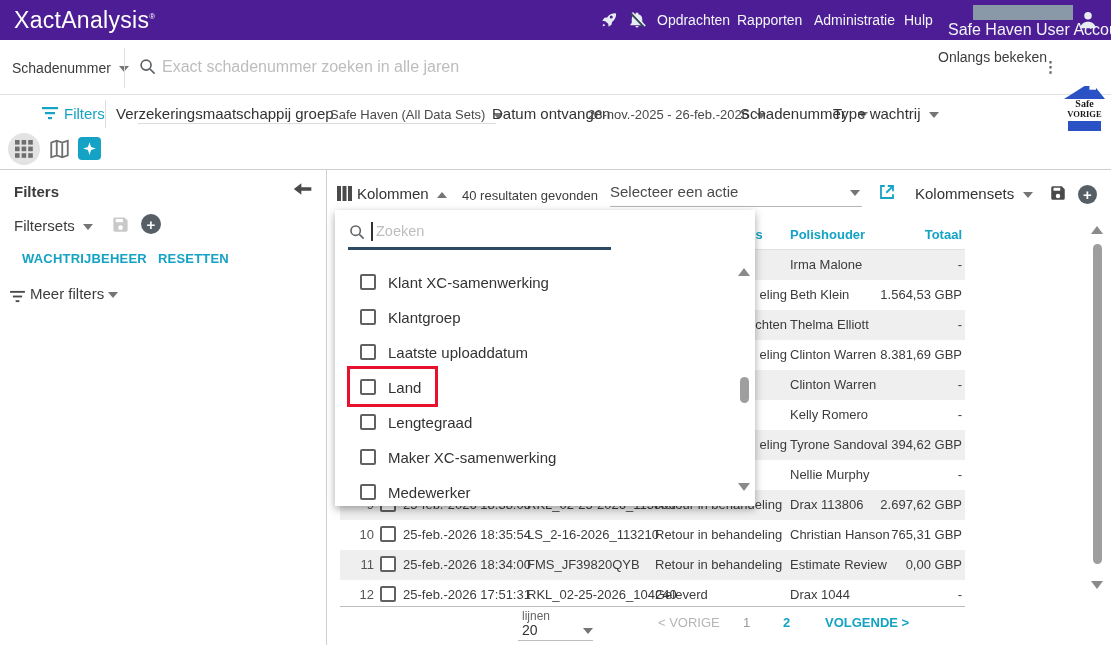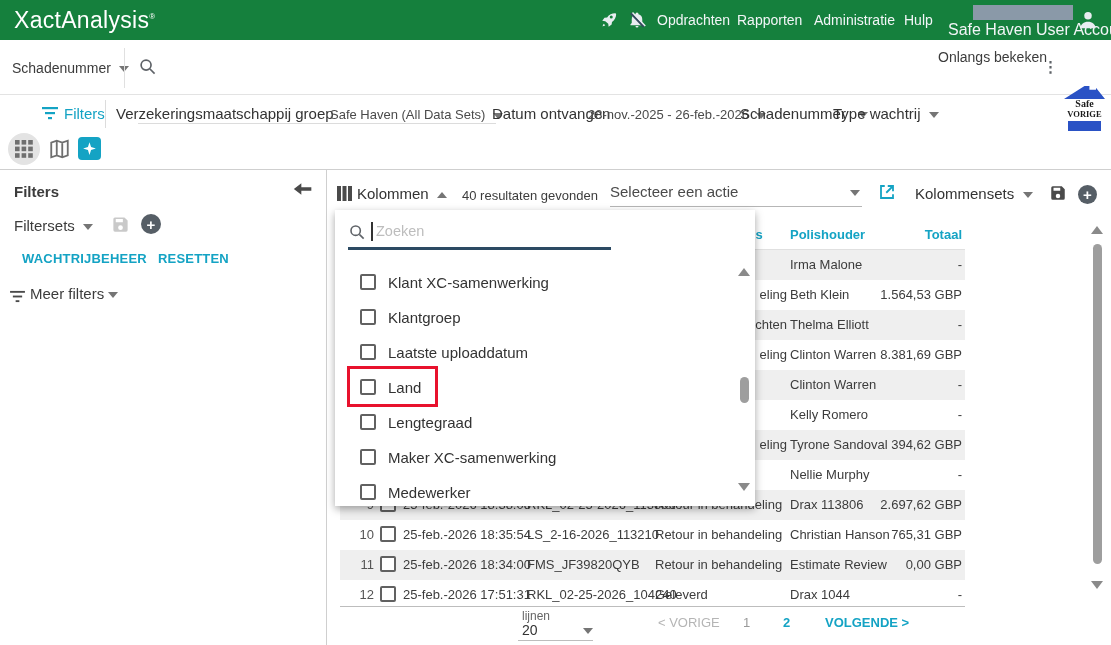--- a/index.html
+++ b/index.html
@@ -2,21 +2,21 @@
 <html><head>
 <meta charset="utf-8">
 <style>
   * { margin:0; padding:0; box-sizing:border-box; }
   html,body { background:#fff; }
   body { font-family:"Liberation Sans", sans-serif; color:#333; }
   #app { position:relative; width:1111px; height:645px; overflow:hidden; background:#fff; }
   .abs { position:absolute; white-space:nowrap; }
 
   
-  #topnav { position:absolute; left:0; top:0; width:1111px; height:40px; background:#15803d; }
+  #topnav { position:absolute; left:0; top:0; width:1111px; height:40px; background:#4c1d95; }
   #topnav .menu-item { color:#f2f5f7; font-size:14px; position:absolute; top:12px; cursor:default; }
   #logo { position:absolute; left:14px; top:7px; color:#fff; font-size:23px; font-weight:300; letter-spacing:.3px; }
   #logo sup { font-size:8px; }
 
   
   .caret-d { display:inline-block; width:0; height:0; border-left:5px solid transparent; border-right:5px solid transparent; border-top:6px solid #757575; vertical-align:middle; }
   .caret-u { display:inline-block; width:0; height:0; border-left:5px solid transparent; border-right:5px solid transparent; border-bottom:6px solid #757575; vertical-align:middle; }
 
   
   .cb { display:inline-block; width:16px; height:16px; border:2px solid #616161; border-radius:2px; background:#fff; }
@@ -101,20 +101,21 @@
   <div class="abs" style="left:0; top:40px; width:1111px; height:55px; background:#fff; border-bottom:1px solid #e3e3e3;">
     <span class="abs" style="left:12px; top:20px; font-size:14px; color:#3c3c3c;"><span>Schadenummer</span>&nbsp;&nbsp;<span class="caret-d"></span></span>
     <div class="abs" style="left:124px; top:8px; width:1px; height:40px; background:#e0e0e0;"></div>
 
     <span class="abs" style="left:139px; top:18px;">
       <svg width="17" height="17" viewBox="0 0 24 24">
           <circle cx="10" cy="10" r="7" fill="none" stroke="#5f6368" stroke-width="2.4"></circle>
           <line x1="15.5" y1="15.5" x2="22" y2="22" stroke="#5f6368" stroke-width="2.4"></line>
         </svg>
     </span>
+    <input class="abs" style="left: 162px; top: 15px; width: 330px; height: 24px; font-size: 16px; color: rgb(51, 51, 51);" placeholder="Exact schadenummer zoeken in alle jaren">
     <div class="abs" style="left:138px; top:83px; width:358px; height:1px; background:#dcdcdc;"></div>
 
     <span class="abs" style="left:938px; top:9px; font-size:14px; color:#3c3c3c;">Onlangs bekeken</span>
     <span class="abs" style="left:1043px; top:18px; font-size:15px; color:#5f6368; font-weight:bold;">⋮</span>
 
     <div id="brand-house">
       <div class="roof"></div>
       <div class="txt"><span>Safe</span><br><span style="font-size:8.5px;">VORIGE</span></div>
       <div class="base"></div>
     </div>

